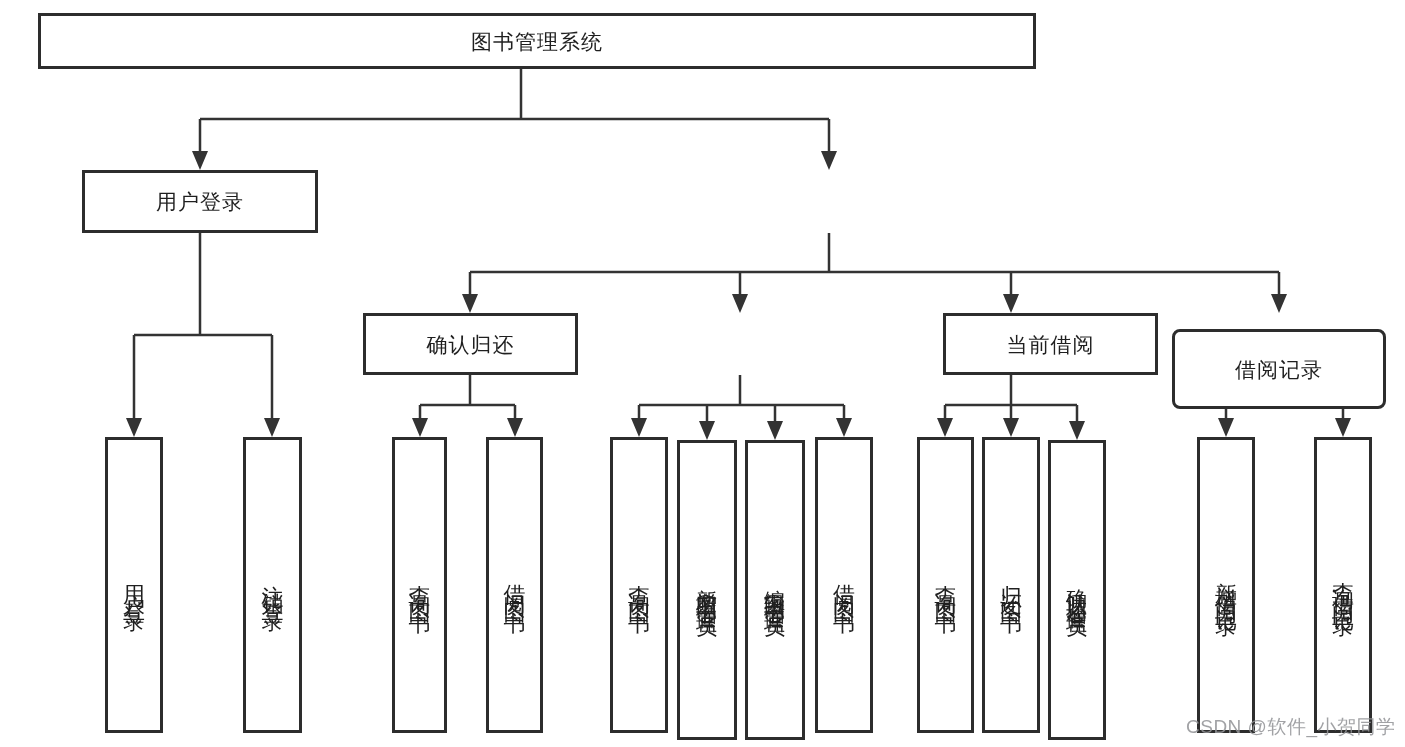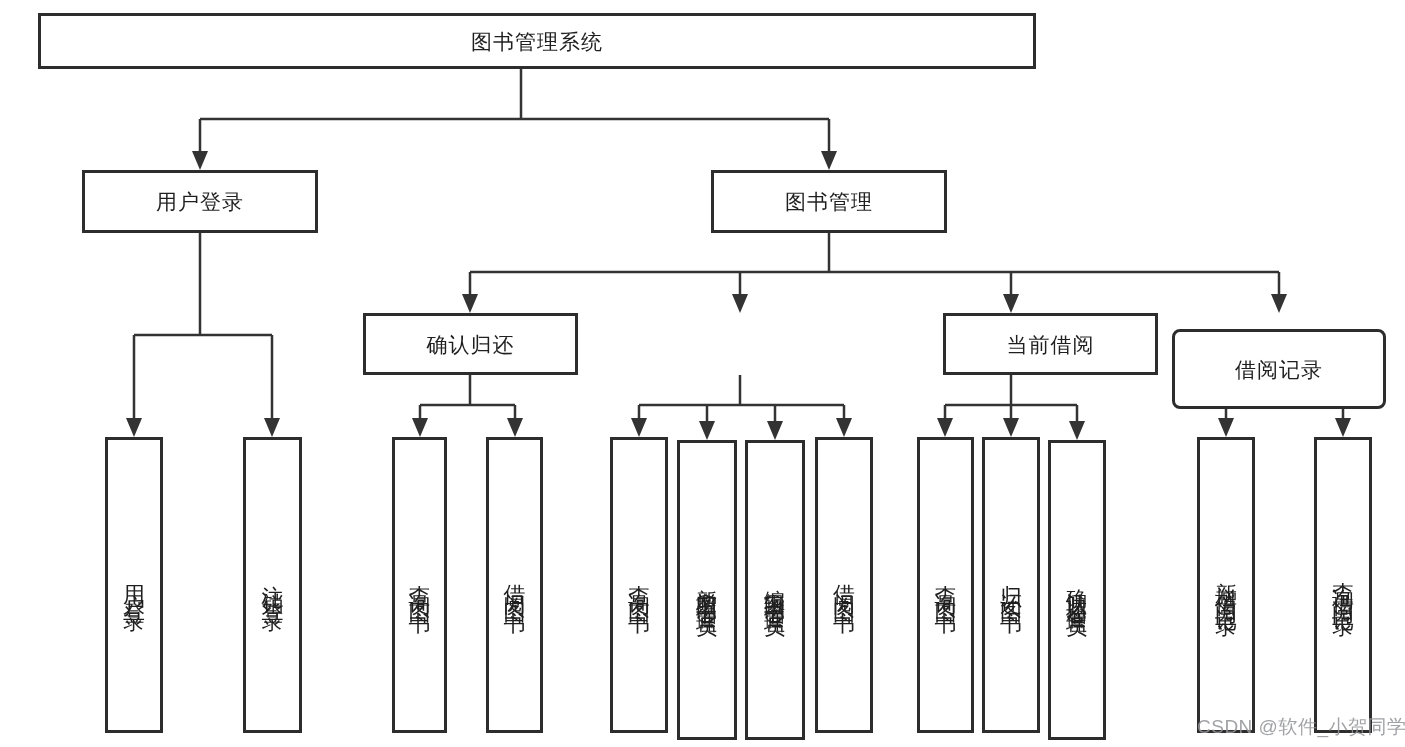--- a/index.html
+++ b/index.html
@@ -19,21 +19,20 @@
   .vbox {
     writing-mode:vertical-rl; text-orientation:mixed;
     font-size:22px; letter-spacing:9px;
   }
   .vbox.mid  { letter-spacing:7px; }
   .vbox.long { letter-spacing:4px; font-size:21px; }
   .watermark {
     position:absolute; left:1186px; top:714px; z-index:5;
     font-size:19px; color:rgba(148,149,153,0.88); letter-spacing:0.5px;
     white-space:nowrap;
-    margin-left:11px;
   }
 </style>
 </head>
 <body>
 
 <div class="canvas">
 
   <svg class="wires" viewBox="0 0 1405 747" xmlns="http://www.w3.org/2000/svg">
     <path fill="none" stroke="#333333" stroke-width="2.5" d="M521 69 V119 M200 119 H829 M200 119 V152 M829 119 V152
          M200 233 V335 M134 335 H272 M134 335 V419 M272 335 V419
@@ -50,21 +49,20 @@
          M631 418 L647 418 L639 437 Z  M699 421 L715 421 L707 440 Z
          M767 421 L783 421 L775 440 Z  M836 418 L852 418 L844 437 Z
          M937 418 L953 418 L945 437 Z  M1003 418 L1019 418 L1011 437 Z
          M1069 421 L1085 421 L1077 440 Z
          M1218 418 L1234 418 L1226 437 Z  M1335 418 L1351 418 L1343 437 Z"></path>
   </svg>
 
   <div class="hbox" style="left:22px;top:13px;width:998px;height:56px;margin-left:16px;">图书管理系统</div>
 
   <div class="hbox" style="left:82px;top:170px;width:236px;height:63px;">用户登录</div>
-  <div class="hbox" style="left:711px;top:170px;width:236px;height:63px;">图书管理</div>
 
   <div class="hbox" style="left:363px;top:313px;width:215px;height:62px;">确认归还</div>
   <div class="hbox" style="left:903px;top:313px;width:215px;height:62px;margin-left:40px;">当前借阅</div>
   <div class="hbox" style="left:1172px;top:329px;width:214px;height:80px;border-radius:8px;">借阅记录</div>
 
   <div class="vbox" style="left:105px;top:437px;width:58px;height:296px;">用户登录</div>
   <div class="vbox" style="left:243px;top:437px;width:59px;height:296px;">注销登录</div>
 
   <div class="vbox" style="left:392px;top:437px;width:55px;height:296px;">查询图书</div>
   <div class="vbox" style="left:486px;top:437px;width:57px;height:296px;">借阅图书</div>

